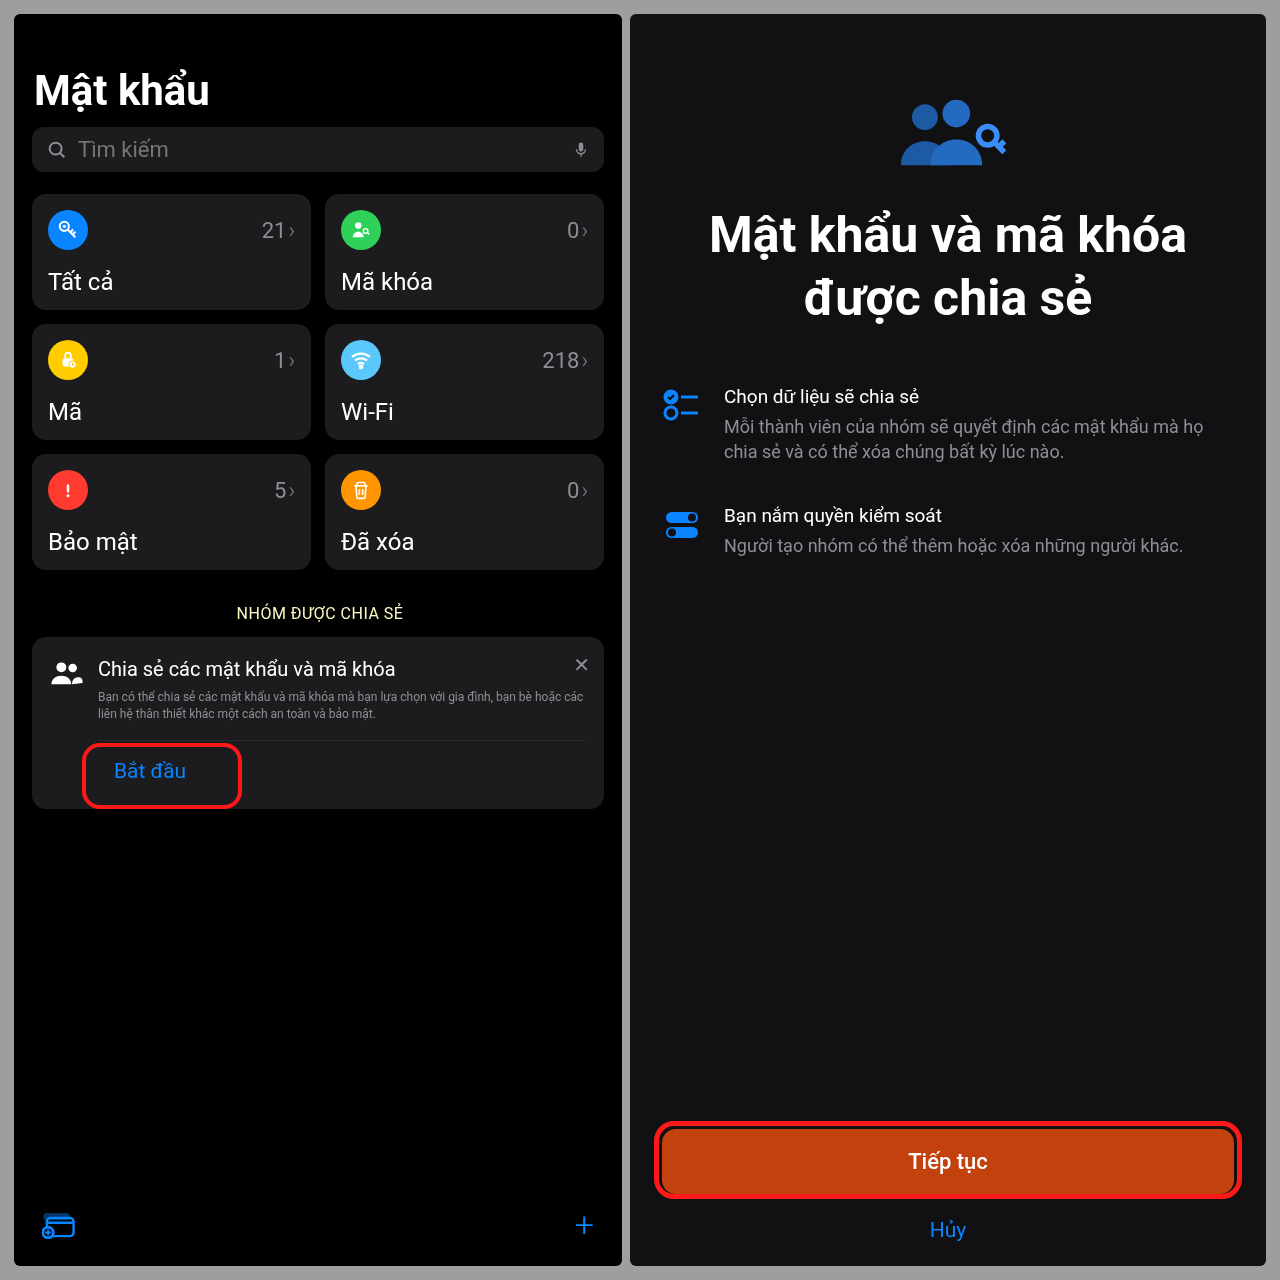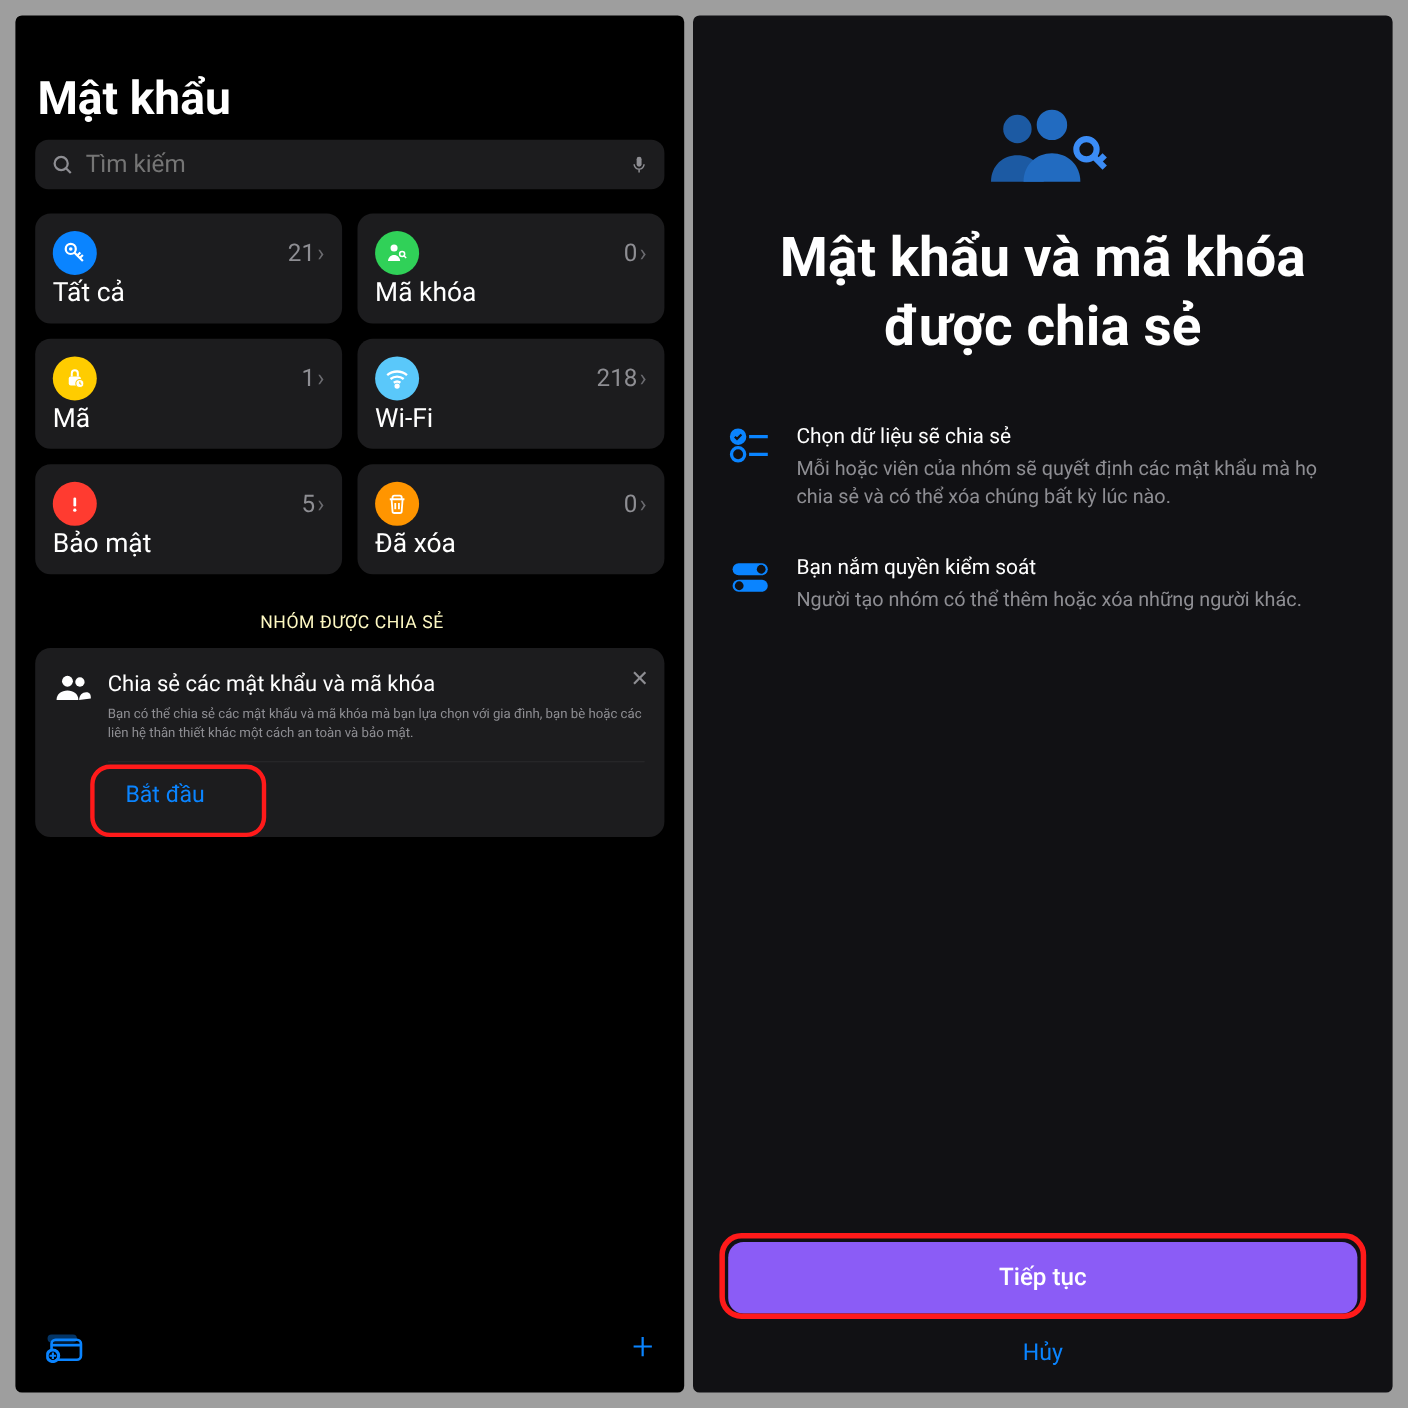--- a/index.html
+++ b/index.html
@@ -7,21 +7,21 @@
   .container { display:flex; gap:8px; padding:14px; height:100%;border-radius:28px; }
   .screen { flex:1; background:#000; border-radius:6px; overflow:hidden; position:relative; display:flex; flex-direction:column; }
   
   .left { padding:22px 18px 0 18px; }
   .title { color:#fff; font-size:42px; font-weight:700; margin:30px 0 12px 2px; }
   .search-bar { background:#1c1c1e; border-radius:12px; display:flex; align-items:center; padding:10px 14px; gap:10px; }
   .search-icon { width:22px; height:22px; color:#8e8e93; flex-shrink:0; }
   .search-bar input { flex:1; background:transparent; border:none; outline:none; color:#14b8a6; font-size:22px; }
   .mic-icon { width:18px; height:22px; color:#8e8e93; }
   .grid { display:grid; grid-template-columns:1fr 1fr; gap:14px; margin-top:22px; }
-  .tile { background:#1c1c1e; border-radius:14px; padding:16px 16px 14px 16px; position:relative; height:100px; display:flex; flex-direction:column; justify-content:space-between; cursor:pointer; }
+  .tile { background:#1c1c1e; border-radius:14px; padding:16px 16px 14px 16px; position:relative; height:116px; display:flex; flex-direction:column; justify-content:space-between; cursor:pointer; }
   .tile-top { display:flex; justify-content:space-between; align-items:center; }
   .tile-icon { width:40px; height:40px; border-radius:50%; display:flex; align-items:center; justify-content:center; }
   .tile-count { color:#8e8e93; font-size:22px; display:flex; align-items:center; gap:2px; }
   .chev { color:#6b6b70; font-size:22px; }
   .tile-label { color:#fff; font-size:24px; }
   .bg-blue { background:#0a84ff; }
   .bg-green { background:#30d158; }
   .bg-yellow { background:#ffcc00; }
   .bg-cyan { background:#5ac8fa; }
   .bg-red { background:#ff3b30; }
@@ -44,21 +44,21 @@
   
   .right { background:#111114; padding:0 32px; }
   .hero-icon { margin:82px auto 36px auto; width:120px; height:72px; display:flex; align-items:center; justify-content:center; }
   .hero-title { color:#fff; font-size:50px; font-weight:700; text-align:center; line-height:1.25; margin-bottom:56px; }
   .feature { display:flex; gap:22px; margin-bottom:40px; }
   .feature-icon { width:40px; height:40px; flex-shrink:0; color:#0a84ff; }
   .feature-body { flex:1; }
   .feature-title { color:#fff; font-size:19px; margin-bottom:6px; }
   .feature-desc { color:#8e8e93; font-size:18px; line-height:1.4; }
   .bottom { margin-top:auto; padding-bottom:24px; position:relative; }
-  .primary-btn { width:100%; background:#8b5cf6; color:#fff; font-size:22px; font-weight:500; border:none; border-radius:14px; padding:20px 0; cursor:pointer; }
+  .primary-btn { width:100%; background:#c2410c; color:#fff; font-size:22px; font-weight:500; border:none; border-radius:14px; padding:20px 0; cursor:pointer; }
   .red-box-right { left:-8px; top:-8px; right:-8px; height:78px; border:5px solid #ff1a1a; border-radius:20px; position:absolute; pointer-events:none; }
   .cancel-btn { display:block; margin:24px auto 0 auto; color:#0a84ff; font-size:21px; background:transparent; border:none; cursor:pointer;text-align:right; }
   svg { display:block; }
 </style>
 </head>
 <body>
 
 <div class="container">
 
   <div class="screen left">
@@ -239,21 +239,21 @@
     <div class="feature">
       <svg class="feature-icon" viewBox="0 0 40 40" fill="none" stroke="currentColor" stroke-width="3">
           <circle cx="9" cy="12" r="6" fill="currentColor"></circle>
           <path d="M6 12l2 2 4-4" stroke="#111114" stroke-width="2"></path>
           <line x1="19" y1="12" x2="36" y2="12"></line>
           <circle cx="9" cy="28" r="6"></circle>
           <line x1="19" y1="28" x2="36" y2="28"></line>
         </svg>
       <div class="feature-body">
         <div class="feature-title">Chọn dữ liệu sẽ chia sẻ</div>
-        <div class="feature-desc">Mỗi hoặc viên của nhóm sẽ quyết định các mật khẩu mà họ chia sẻ và có thể xóa chúng bất kỳ lúc nào.</div>
+        <div class="feature-desc">Mỗi thành viên của nhóm sẽ quyết định các mật khẩu mà họ chia sẻ và có thể xóa chúng bất kỳ lúc nào.</div>
       </div>
     </div>
 
     <div class="feature">
       <svg class="feature-icon" viewBox="0 0 40 40">
           <rect x="4" y="8" width="32" height="11" rx="5.5" fill="currentColor"></rect>
           <circle cx="30" cy="13.5" r="4" fill="#111114"></circle>
           <rect x="4" y="23" width="32" height="11" rx="5.5" fill="currentColor"></rect>
           <circle cx="10" cy="28.5" r="4" fill="#111114"></circle>
         </svg>

